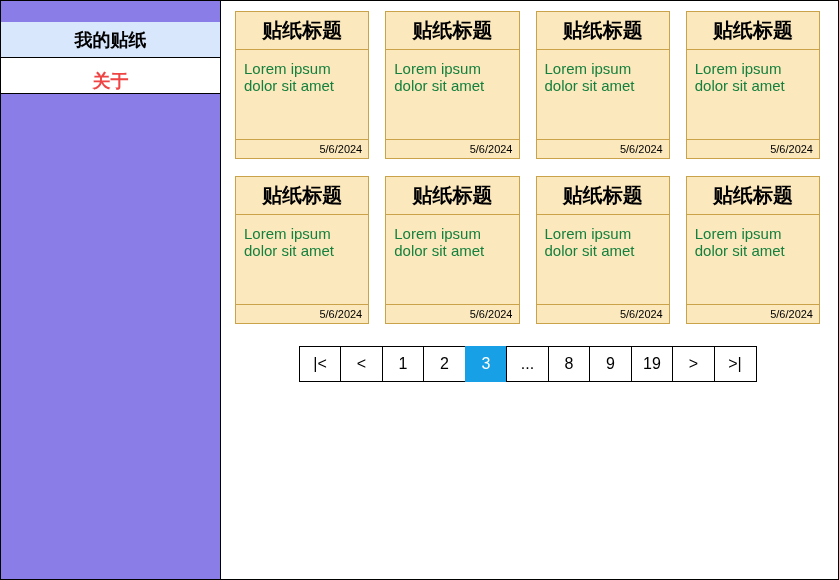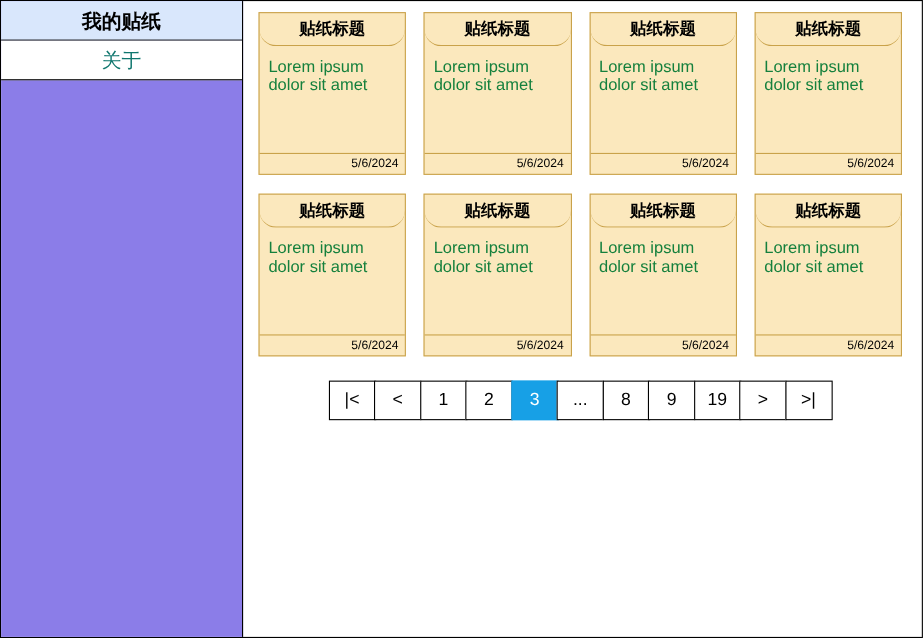--- a/index.html
+++ b/index.html
@@ -40,22 +40,23 @@
   .nav-item {
     background: #fff;
     border-bottom: 1.5px solid #000;
     height: 36px;
     display: flex; align-items: center; justify-content: center;
     font-family: "Microsoft YaHei","SimHei",sans-serif;
     font-size: 18px; font-weight: 600;
   }
   .nav-item.active {
     background: #d9e7fc;
+    margin-top: 21px;
   }
-  .nav-item.muted { color: #0f766e; font-weight: 400; }
+  .nav-item.muted { color: #ef4444; font-weight: 700; align-items: flex-end; }
   .main {
     flex: 1; display: flex; flex-direction: column;
     padding: 10px 18px 8px 14px;
   }
   .toprow {
     display: flex; align-items: center; gap: 16px; margin-bottom: 14px;
   }
   .searchbox {
     flex: 1; height: 32px; border: 1.5px solid #777;
     display: flex; align-items: center; padding: 0 6px 0 10px;
@@ -75,23 +76,22 @@
   .card {
     border: 1.5px solid #c9a24a;
     background: #fbe8bd;
     display: flex; flex-direction: column;
     height: 148px;
   }
   .card-title {
     border-bottom: 1.5px solid #c9a24a;
     padding: 5px 6px;
     font-family: "Microsoft YaHei", sans-serif;
-    font-weight: 700; font-size: 15px;
+    font-weight: 700; font-size: 20px;
     text-align: center;
-    border-radius: 15px;
   }
   .card-body {
     flex: 1;
     border-bottom: 1.5px solid #c9a24a;
     padding: 10px 8px;
     font-size: 15px; color: #15803d;
     display: flex; align-items: flex-start;
   }
   .card-date {
     padding: 3px 6px;

